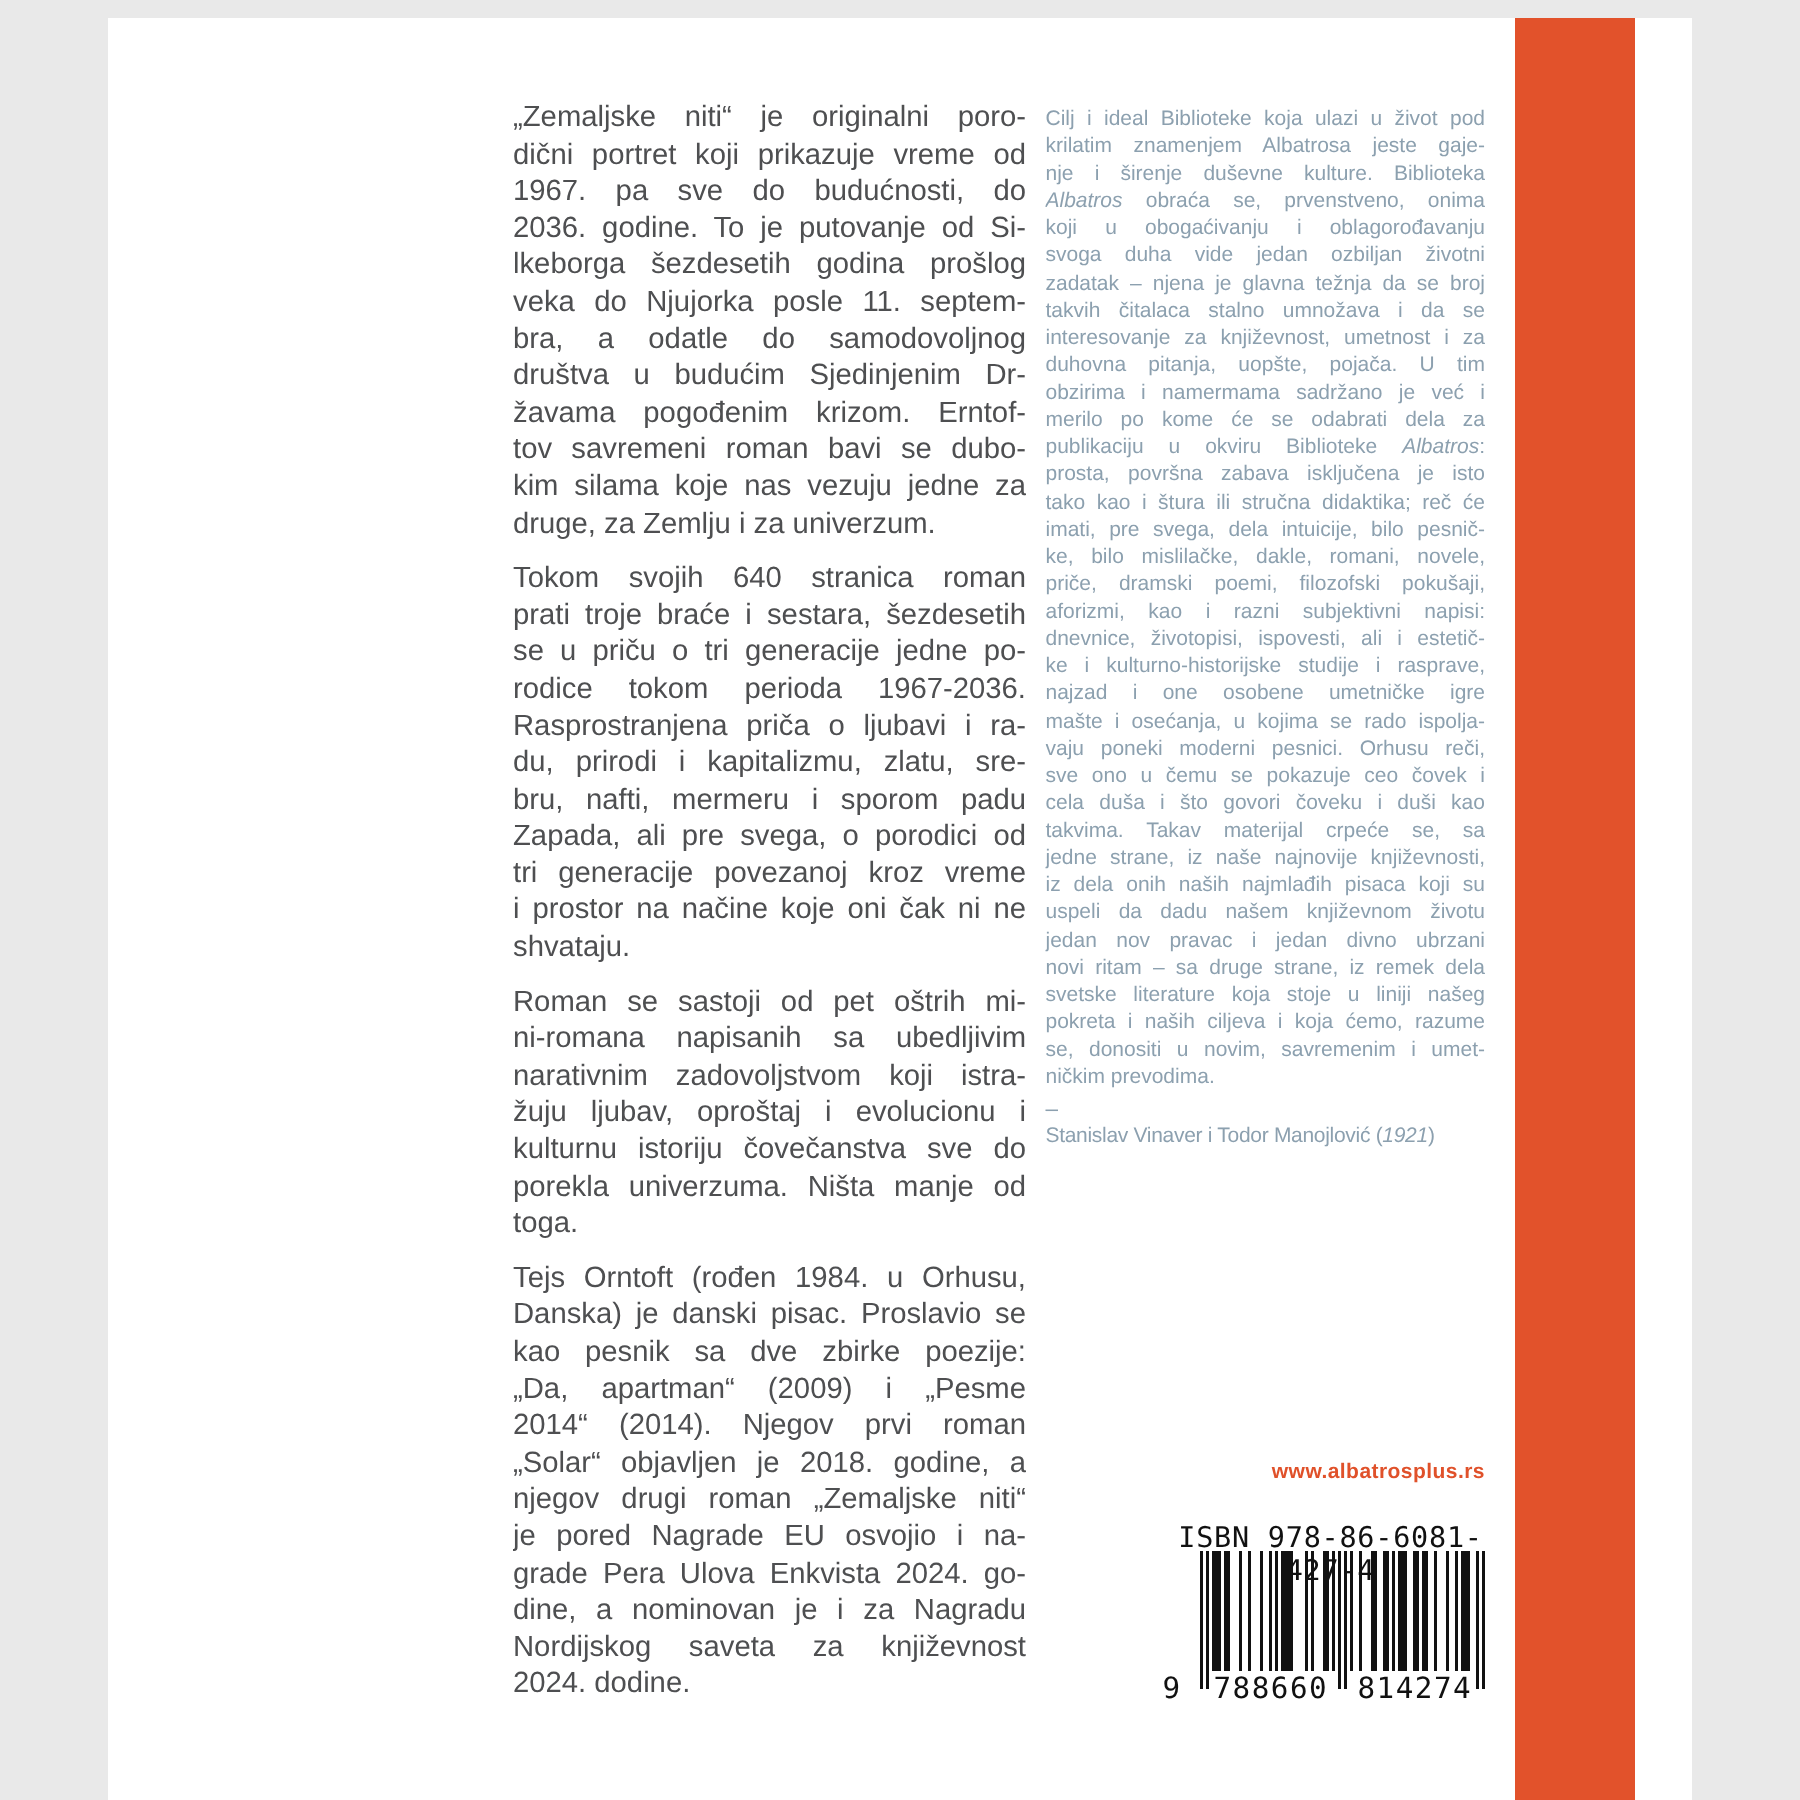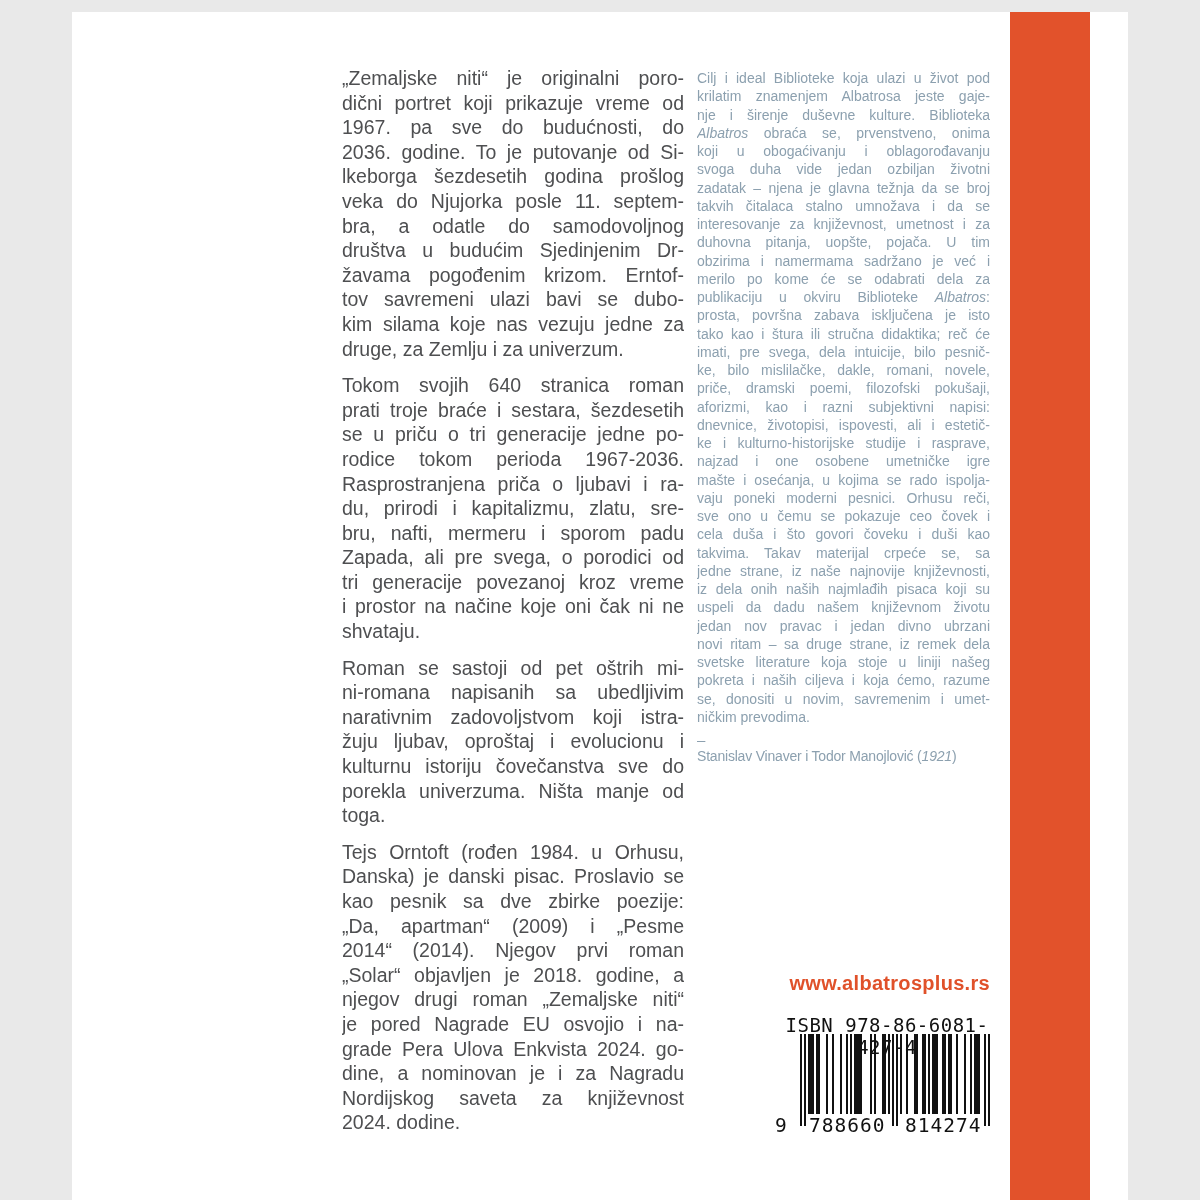--- a/index.html
+++ b/index.html
@@ -14,21 +14,21 @@
   .jline{text-align:justify;text-align-last:justify;white-space:normal;}
   .lastline{text-align-last:left;}
   #sep-dash{position:absolute;left:625px;top:720px;width:293px;color:var(--right-text,#8ca0af);
             font-size:15px;line-height:16px;}
   #attribution{position:absolute;left:625px;top:736px;width:300px;color:var(--right-text,#8ca0af);
                font-size:14px;letter-spacing:-0.2px;white-space:nowrap;}
   
   #stripe{position:absolute;left:938px;top:0;width:80px;height:1200px;background:var(--stripe,#e2522b);}
   
   #website{position:absolute;left:625px;top:960px;width:293px;text-align:right;
-           color:var(--url,#e0512a);font-size:20px;font-weight:bold;letter-spacing:0.3px;}
+           color:var(--url,#e0512a);font-size:14px;font-weight:bold;letter-spacing:0.3px;}
   
   #isbn-label{position:absolute;left:706px;top:1002px;width:218px;text-align:center;
               font-family:"DejaVu Sans Mono",monospace;font-size:19px;letter-spacing:0.5px;
               color:var(--barcode,#111111);}
   #barcode{position:absolute;left:728px;top:1022px;width:190px;height:94px;}
   #barcode .bar{position:absolute;top:0;background:var(--barcode,#111111);}
   .bc-digit{position:absolute;top:1102px;font-family:"DejaVu Sans Mono",monospace;
             font-size:19.5px;letter-spacing:1px;color:var(--barcode,#111111);}
   #bc-first{left:703px;}
   #bc-group1{left:737px;}
@@ -44,21 +44,21 @@
       <div class="para">
         <div class="jline">„Zemaljske niti“ je originalni poro-</div>
         <div class="jline">dični portret koji prikazuje vreme od</div>
         <div class="jline">1967. pa sve do budućnosti, do</div>
         <div class="jline">2036. godine. To je putovanje od Si-</div>
         <div class="jline">lkeborga šezdesetih godina prošlog</div>
         <div class="jline">veka do Njujorka posle 11. septem-</div>
         <div class="jline">bra, a odatle do samodovoljnog</div>
         <div class="jline">društva u budućim Sjedinjenim Dr-</div>
         <div class="jline">žavama pogođenim krizom. Erntof-</div>
-        <div class="jline">tov savremeni ulazi bavi se dubo-</div>
+        <div class="jline">tov savremeni roman bavi se dubo-</div>
         <div class="jline">kim silama koje nas vezuju jedne za</div>
         <div class="jline lastline">druge, za Zemlju i za univerzum.</div>
       </div>
       <div class="para">
         <div class="jline">Tokom svojih 640 stranica roman</div>
         <div class="jline">prati troje braće i sestara, šezdesetih</div>
         <div class="jline">se u priču o tri generacije jedne po-</div>
         <div class="jline">rodice tokom perioda 1967-2036.</div>
         <div class="jline">Rasprostranjena priča o ljubavi i ra-</div>
         <div class="jline">du, prirodi i kapitalizmu, zlatu, sre-</div>

